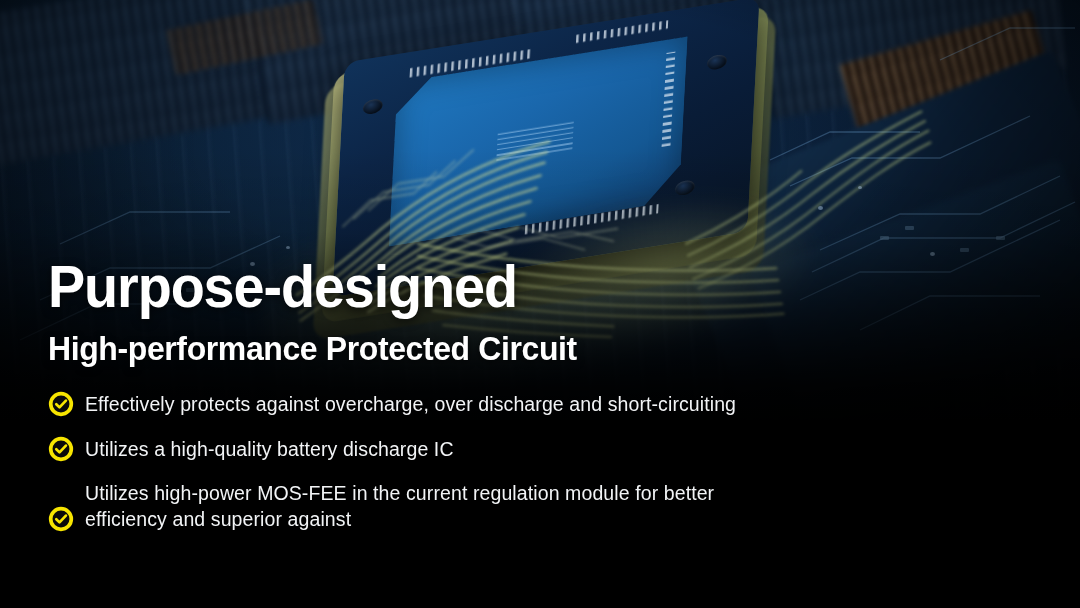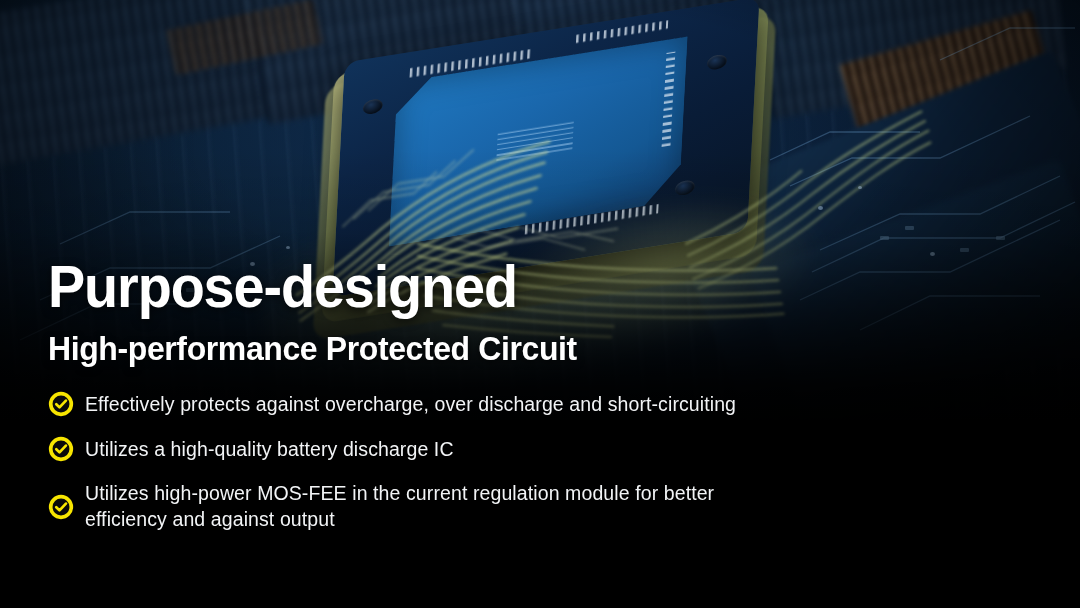--- a/index.html
+++ b/index.html
@@ -170,21 +170,21 @@
     line-height:1.15;
     letter-spacing:-.4px;
     color:#ffffff;
     transform:scaleX(.94);
     transform-origin:left center;
     margin:12px 0 0 0;
     text-shadow:0 2px 8px rgba(0,0,0,.7);
   }
 
   .bullets{margin:22px 0 0 0;padding:0;list-style:none;}
-  .bullet{display:flex;align-items:center;margin-bottom:18px;}
+  .bullet{display:flex;align-items:flex-end;margin-bottom:18px;}
   .bullet:last-child{margin-bottom:0;}
   .check{flex:0 0 auto;width:26px;height:26px;margin-right:11px;margin-top:1px;}
   .btext{
     font-family:"Liberation Sans", sans-serif;
     font-weight:400;
     font-size:19.5px;
     line-height:26px;
     color:#f2f4f6;
     letter-spacing:.1px;
     white-space:pre-line;
@@ -360,19 +360,19 @@
       </li>
 
       <li class="bullet">
         <span class="check">
           <svg width="26" height="26" viewBox="0 0 26 26" fill="none">
             <circle cx="13" cy="13" r="10.3" stroke="#F7E500" stroke-width="3.7" fill="#0a0a0a"></circle>
             <path d="M8.3 13.3 L11.5 16.4 L17.9 9.6" stroke="#F7E500" stroke-width="2.7" stroke-linecap="round" stroke-linejoin="round" fill="none"></path>
           </svg>
         </span>
         <span class="btext">Utilizes high-power MOS-FEE in the current regulation module for better
-efficiency and against output</span>
+efficiency and superior against</span>
       </li>
 
     </ul>
   </div>
 
 </div>
 
 </body></html>

